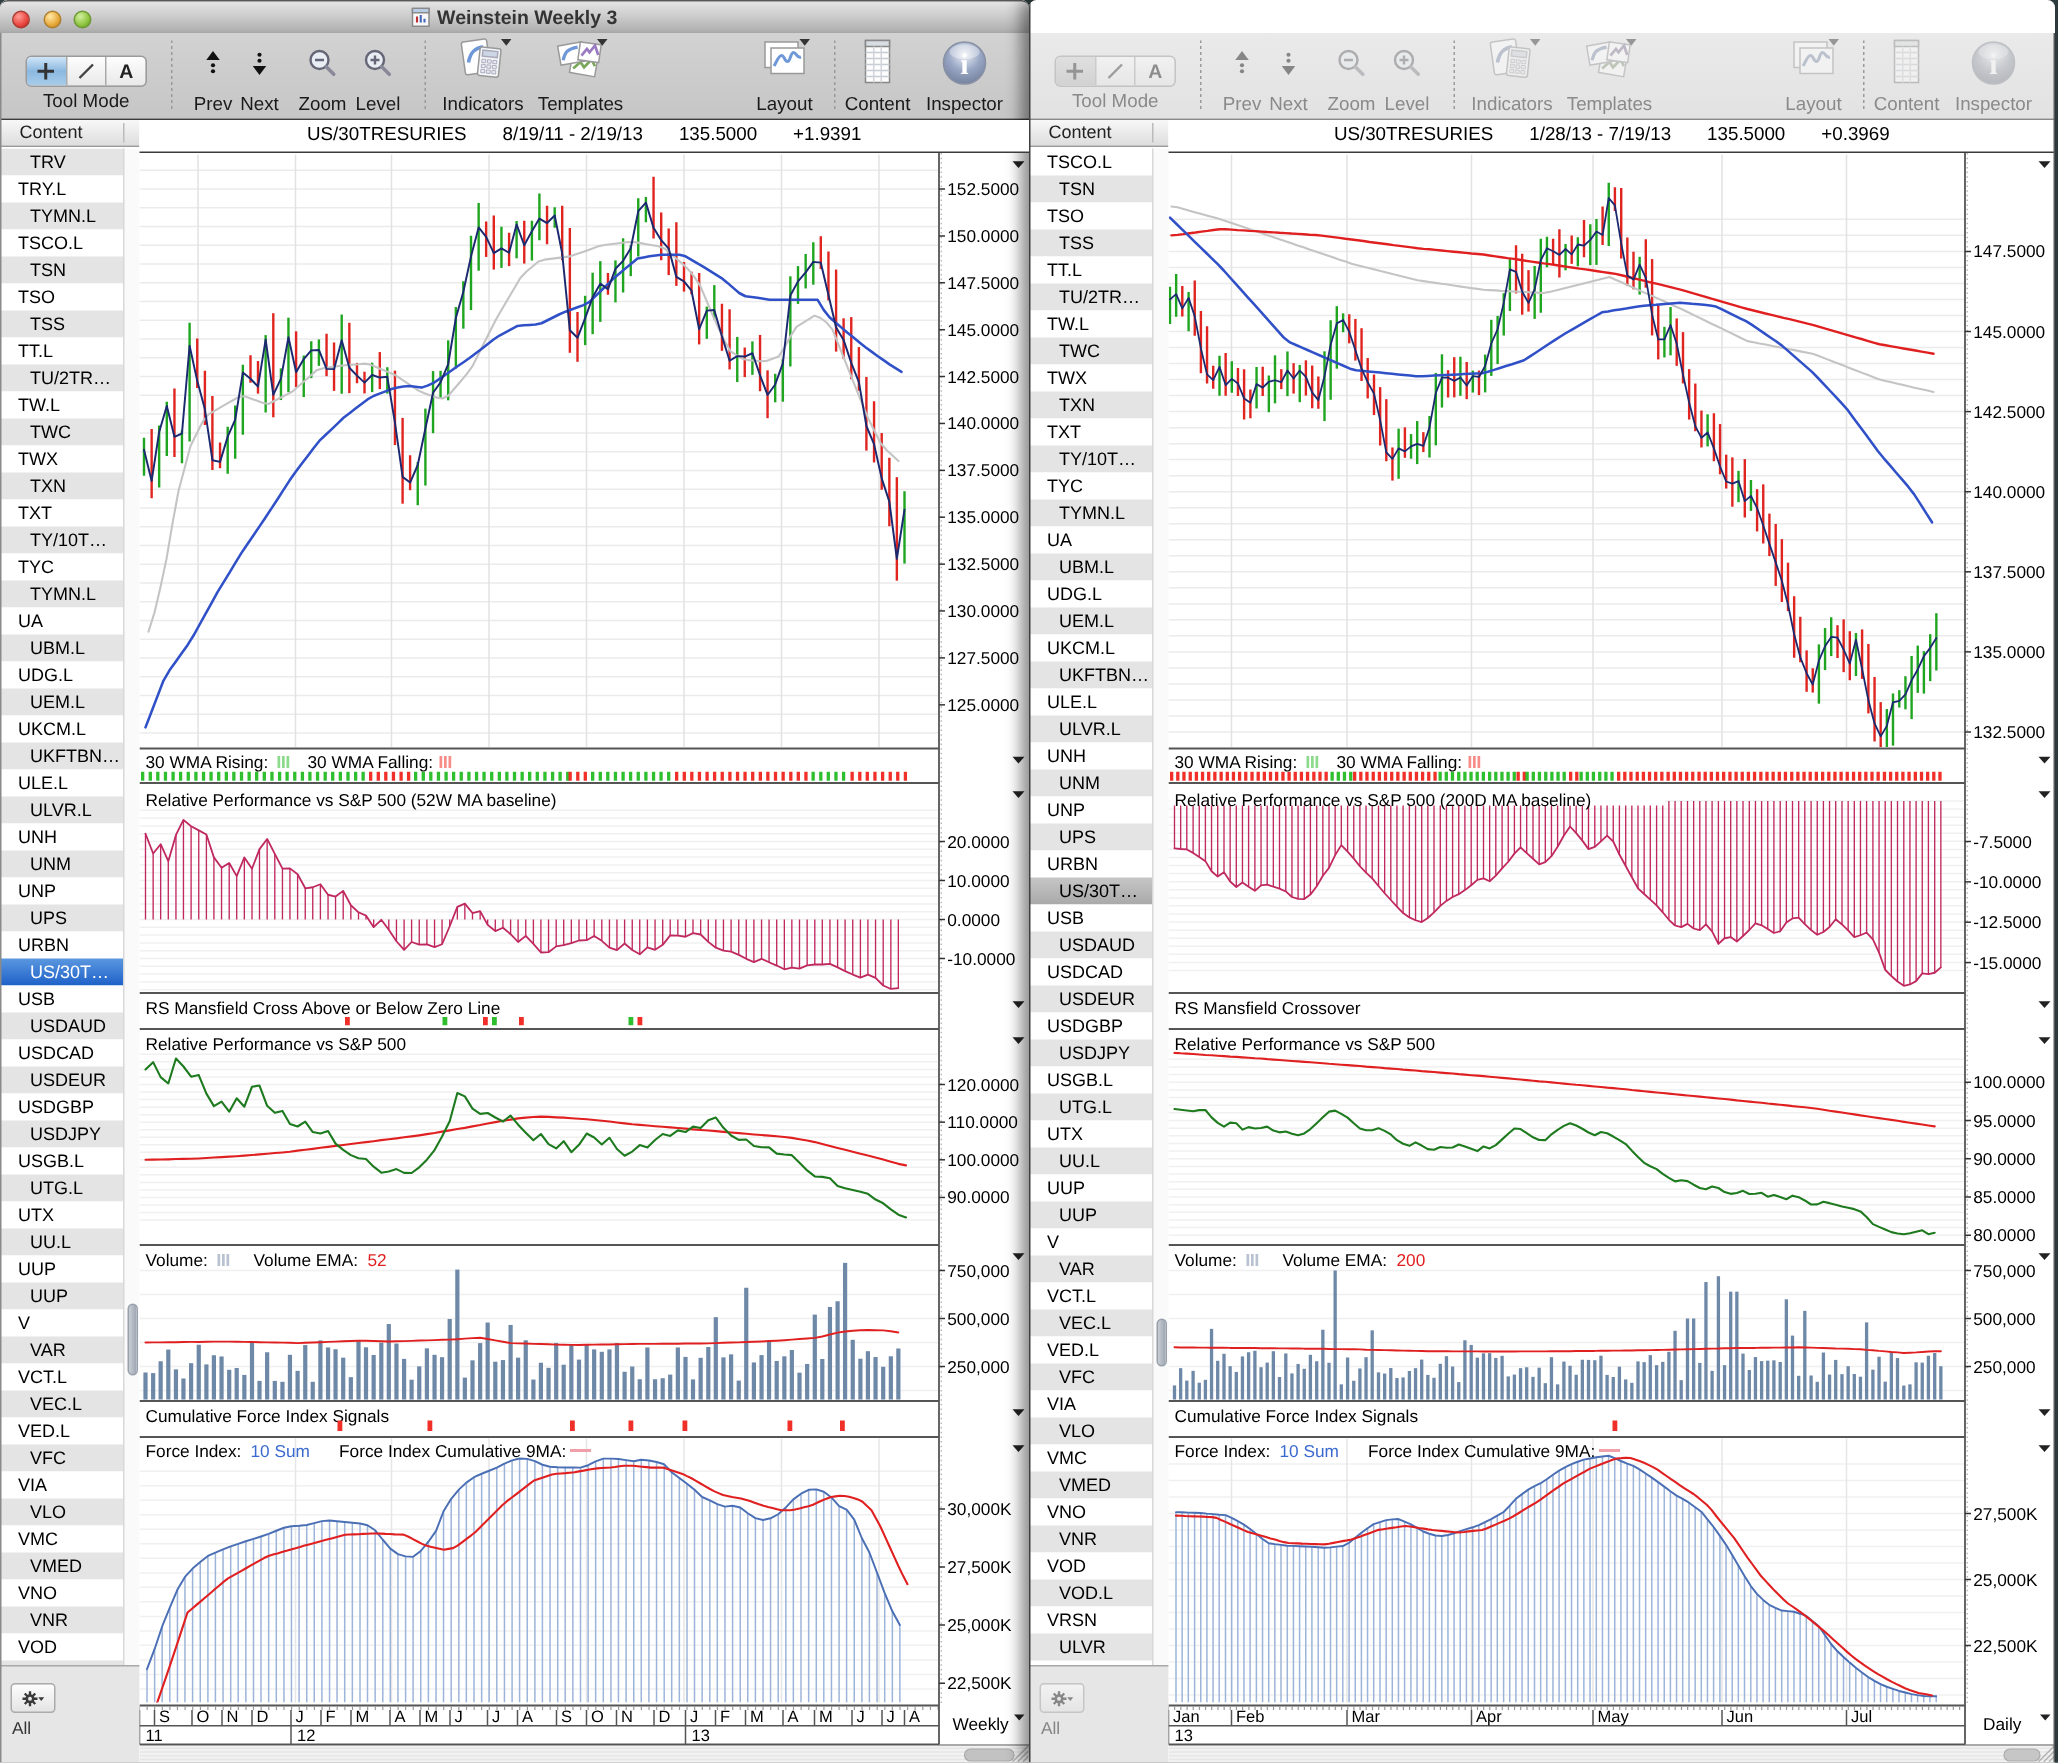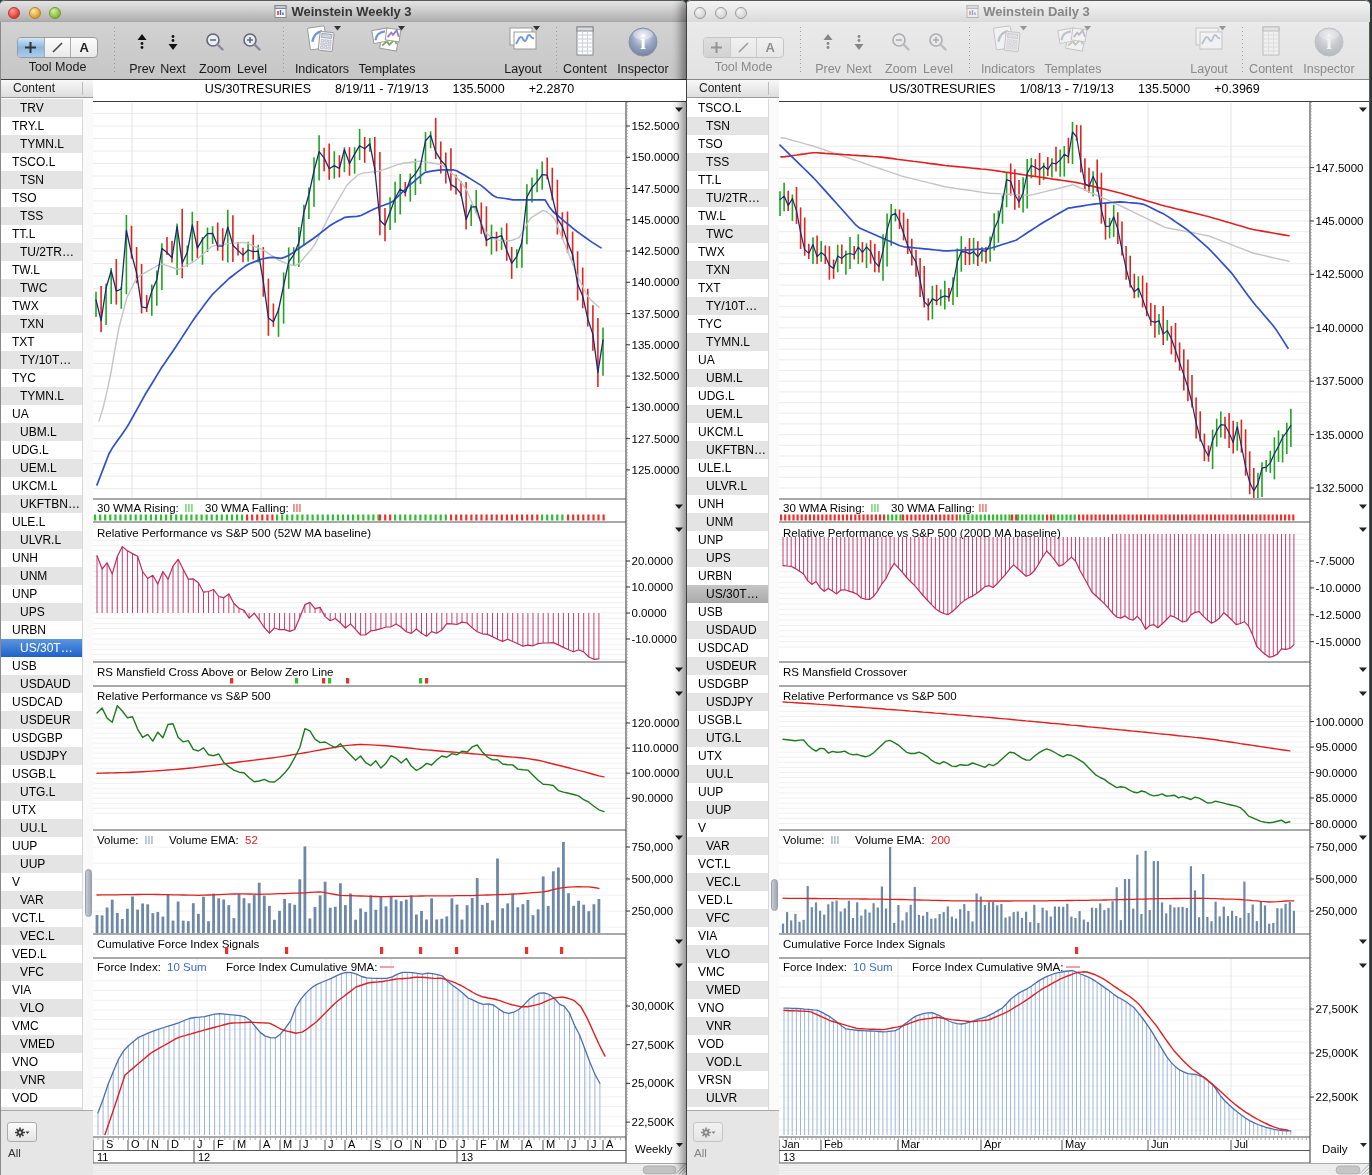--- a/index.html
+++ b/index.html
@@ -314,23 +314,23 @@
           </div>
         <div class="alllabel">All</div>
       </div>
       <div class="sbscroll">
           <div class="sbthumb" style="top:770px;height:48px"></div>
         </div>
     </div>
     <div class="chart">
       <div class="chdr">
           <span>US/30TRESURIES</span>
-          <span>8/19/11 - 7/19/13</span>
+          <span>8/19/11 - 2/19/13</span>
           <span>135.5000</span>
-          <span class="chg">+2.2870</span>
+          <span class="chg">+1.9391</span>
         </div>
       <div class="csvg">
           <svg width="593" height="1095" viewBox="93 80 593 1095">
             <defs>
               <clipPath id="mainclipL">
                 <rect x="93" y="103" width="533" height="395"></rect>
               </clipPath>
               <clipPath id="ficlipL">
                 <rect x="93" y="959" width="533" height="176"></rect>
               </clipPath>
@@ -1254,34 +1254,20 @@
             <line x1="678.5" y1="1174.5" x2="685.5" y2="1167.5" stroke="#b0b0b0" stroke-width="1"></line>
             <line x1="682.0" y1="1174.5" x2="685.5" y2="1171.0" stroke="#b0b0b0" stroke-width="1"></line>
           </svg>
         </div>
     </div>
   </div>
 </div>
 <div class="win inactive" style="left:686px;width:684px">
   <div class="seamline"></div>
     <div class="edgeR"></div>
-  <div class="titlebar inactive">
-      <div class="lights">
-      <div class="light inlight"></div>
-        <div class="light inlight"></div>
-        <div class="light inlight"></div>
-    </div>
-    <div class="wtitle" style="color:#868686"><svg width="13" height="13" viewBox="0 0 13 13" style="opacity:0.5;margin-right:4px;vertical-align:-2px">
-          <rect x="1" y="0.5" width="11" height="12" fill="#f8f8f8" stroke="#8a8a8a"></rect>
-          <rect x="1" y="0.5" width="11" height="3" fill="#b8cce4" stroke="#8a8a8a"></rect>
-          <path d="M4 10V6" stroke="#c03030" stroke-width="1.4"></path>
-          <path d="M6.5 10V5" stroke="#4466bb" stroke-width="1.4"></path>
-          <path d="M9 10V7.5" stroke="#4466bb" stroke-width="1.4"></path>
-        </svg>Weinstein Daily 3</div>
-    </div>
 
 <div class="toolbar dim">
   <div class="tgrp" style="left:17px;width:81px">
     <div class="segctl">
           <div class="seg segselg">
             <svg width="15" height="15" viewBox="0 0 15 15">
               <path d="M7.5 2v11M2 7.5h11" stroke="#333" stroke-width="2"></path>
             </svg>
           </div>
           <div class="seg">
@@ -1504,21 +1490,21 @@
           </div>
         <div class="alllabel" style="opacity:0.55">All</div>
       </div>
       <div class="sbscroll">
           <div class="sbthumb" style="top:780px;height:32px"></div>
         </div>
     </div>
     <div class="chart">
       <div class="chdr">
           <span>US/30TRESURIES</span>
-          <span>1/08/13 - 7/19/13</span>
+          <span>1/28/13 - 7/19/13</span>
           <span>135.5000</span>
           <span class="chg">+0.3969</span>
         </div>
       <div class="csvg">
           <svg width="591" height="1095" viewBox="779 80 591 1095">
             <defs>
               <clipPath id="mainclipR">
                 <rect x="779" y="103" width="531" height="395"></rect>
               </clipPath>
               <clipPath id="ficlipR">

